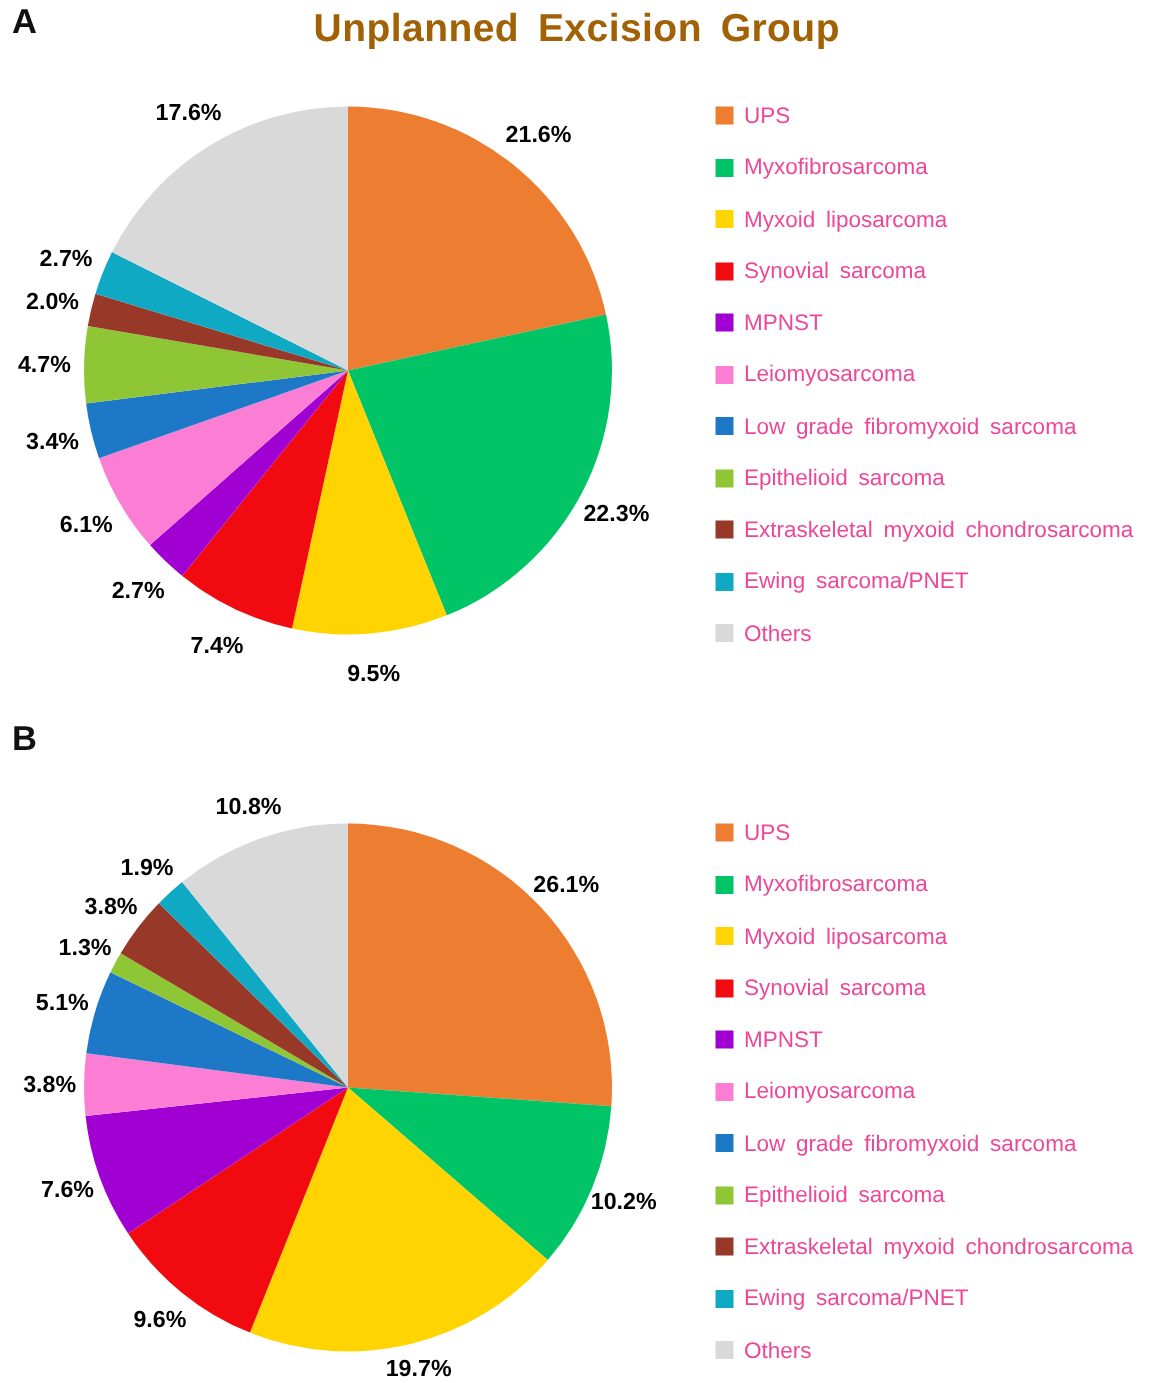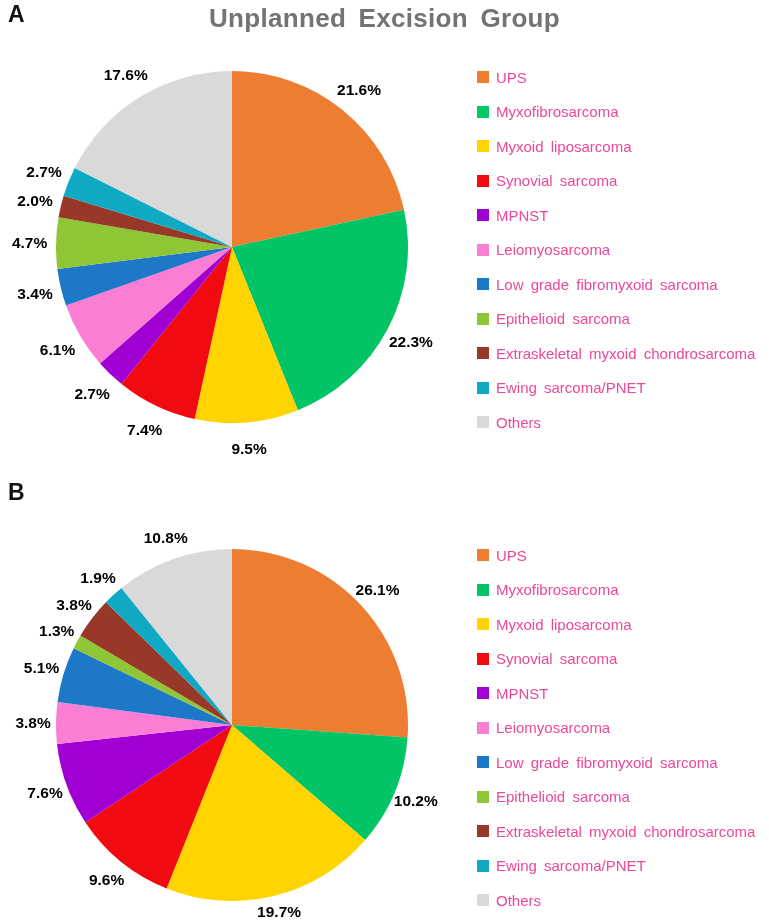--- a/index.html
+++ b/index.html
@@ -16,21 +16,21 @@
   #panel-b { top: 478px; height: 444px; }
   .panel-letter {
     position: absolute; left: 8px; top: 1px;
     font-size: 23px; font-weight: bold; color: #111111;
     z-index: 3;
   }
   .panel-title {
     position: absolute; left: 0; right: 0; top: 4px; margin: 0;
     text-align: center;
     font-size: 26px; line-height: 28px; font-weight: bold;
-    color: #737373; word-spacing: 5px; letter-spacing: 0.3px;
+    color: #a16207; word-spacing: 5px; letter-spacing: 0.3px;
     z-index: 2;
   }
   .pie-svg { position: absolute; left: 0; top: 0; display: block; }
   .slice-label {
     font-family: "Liberation Sans", sans-serif;
     font-size: 15.5px; font-weight: bold; fill: #000000;
   }
   .legend {
     position: absolute; left: 477px; top: 60px;
     margin: 0; padding: 0; list-style: none; z-index: 2;

